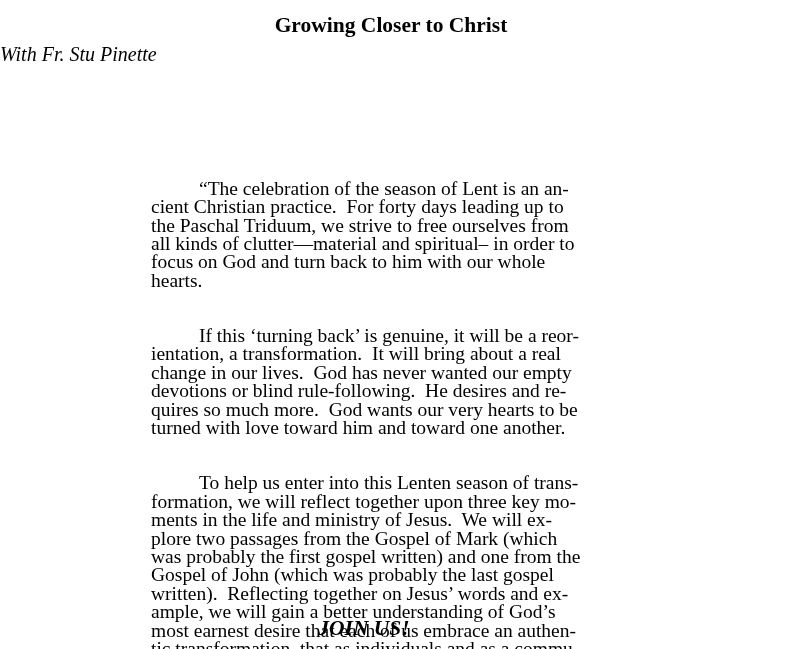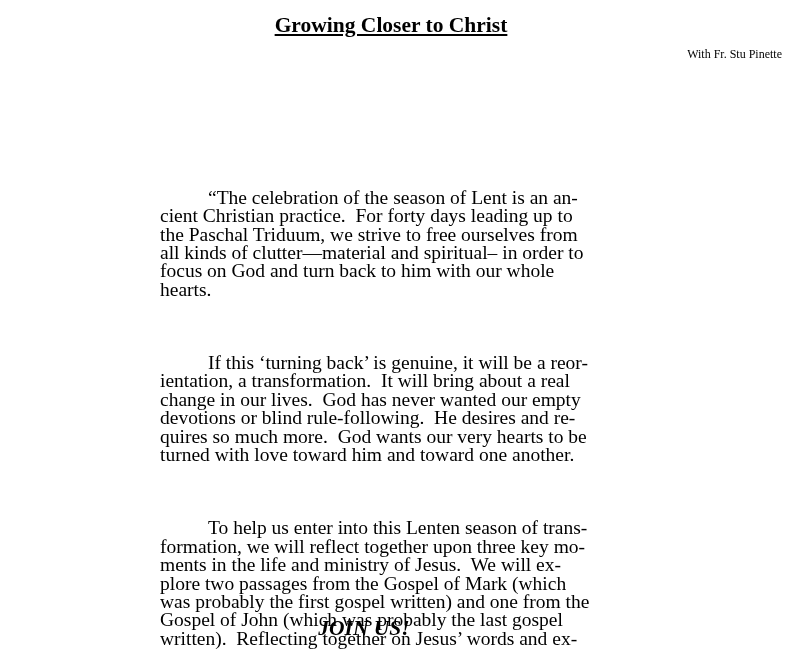--- a/index.html
+++ b/index.html
@@ -13,48 +13,48 @@
     overflow: hidden;
   }
   .title {
     position: absolute;
     top: 14px; left: 0;
     width: 782px;
     text-align: center;
     font-size: 21.5px;
     font-weight: 700;
     line-height: 22px;
-    text-decoration: underline;
   }
   .subtitle {
     position: absolute;
     top: 43px; left: 0;
     width: 782px;
-    text-align: right;
-    font-size: 12px;
+    text-align: left;
+    font-size: 20px;
+    font-style: italic;
     line-height: 22px;
   }
   .schedule {
     position: absolute;
     top: 73px; left: 0;
     width: 782px;
     text-align: center;
     font-size: 20.5px;
     line-height: 18.6px;
   }
   .body-text {
     position: absolute;
     top: 143px; left: 151px;
     width: 516px;
     font-size: 19.5px;
     line-height: 18.4px;
     white-space: pre;
   }
   .paragraph {
-    margin: 9px;
+    margin: 0;
     text-indent: 48px;
   }
   .cta {
     position: absolute;
     top: 618px; left: 0;
     width: 728px;
     text-align: center;
     font-size: 21.5px;
     font-weight: 700;
     font-style: italic;

